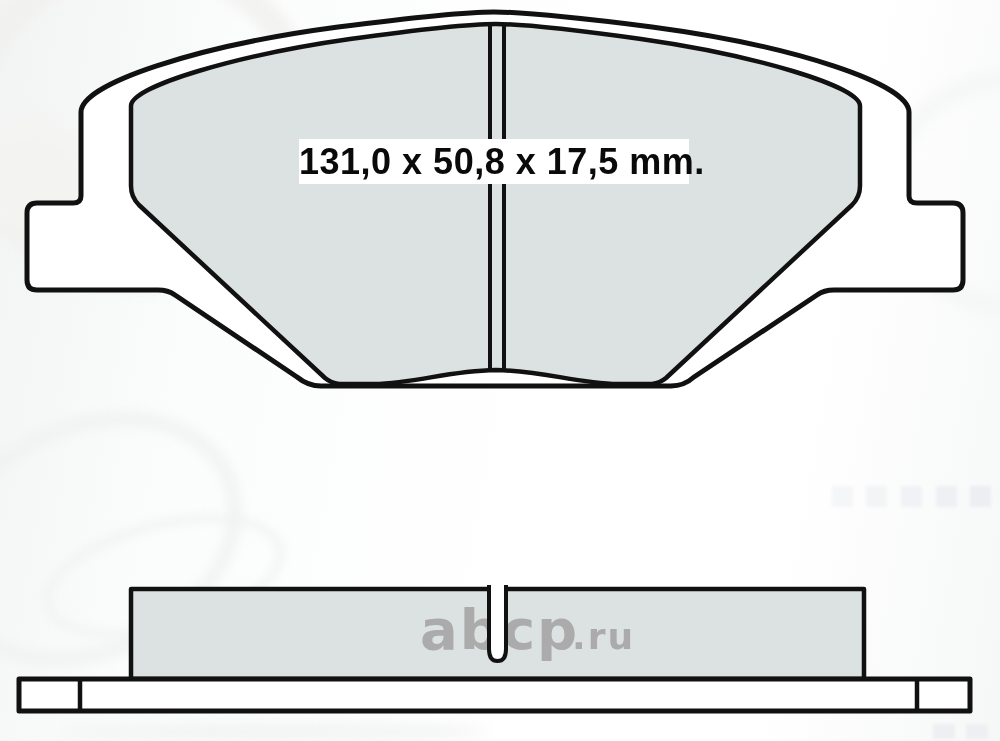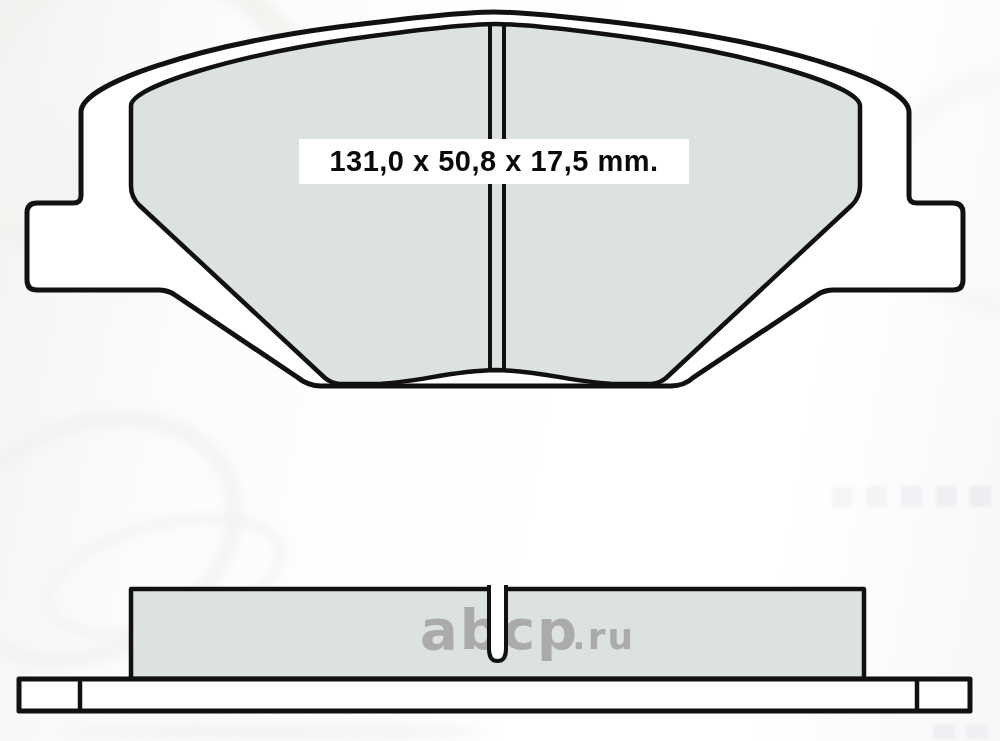--- a/index.html
+++ b/index.html
@@ -46,21 +46,21 @@
   
   #dimension-label {
     position: absolute;
     z-index: 2;
     left: 299px; top: 139px;
     width: 390px; height: 45px;
     background: var(--label-bg);
     color: var(--label-text);
     font-family: "Liberation Sans", sans-serif;
     font-weight: 700;
-    font-size: 29px;
+    font-size: 36px;
     line-height: 45px;
     text-align: center;
     letter-spacing: 0.5px;
     white-space: nowrap;
   }
 </style>
 </head>
 <body>
 
 <div id="screen">

